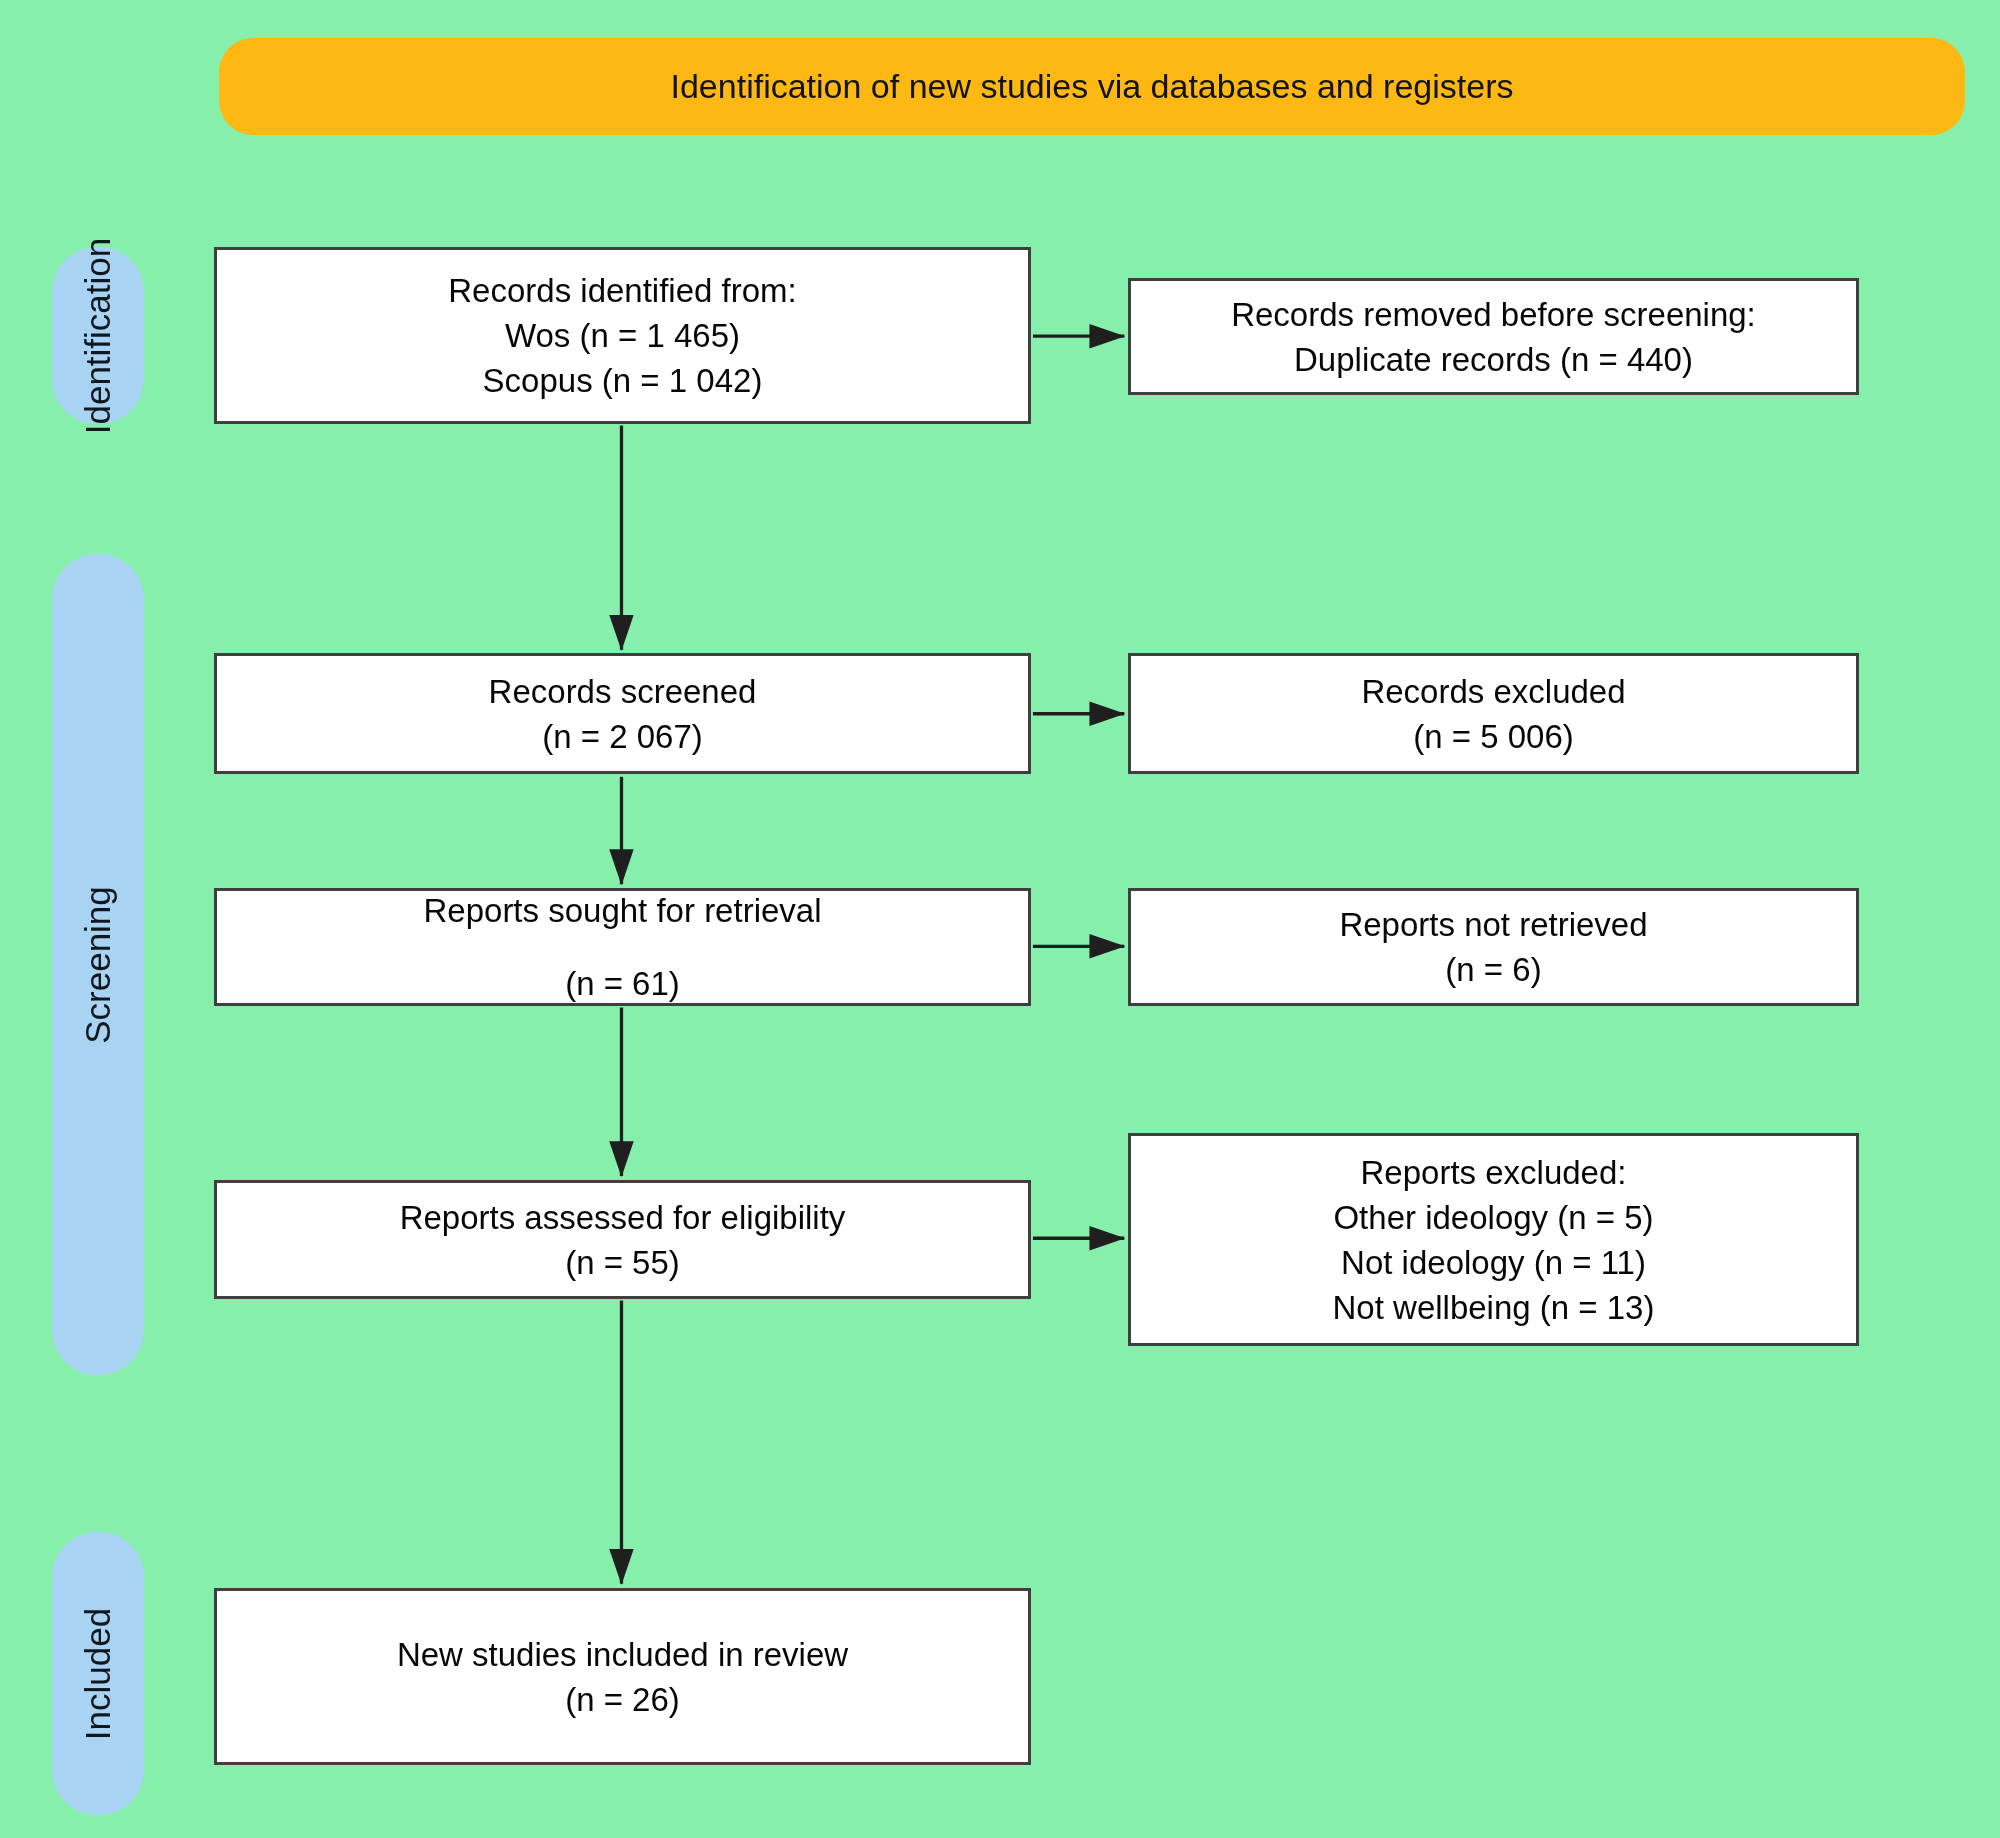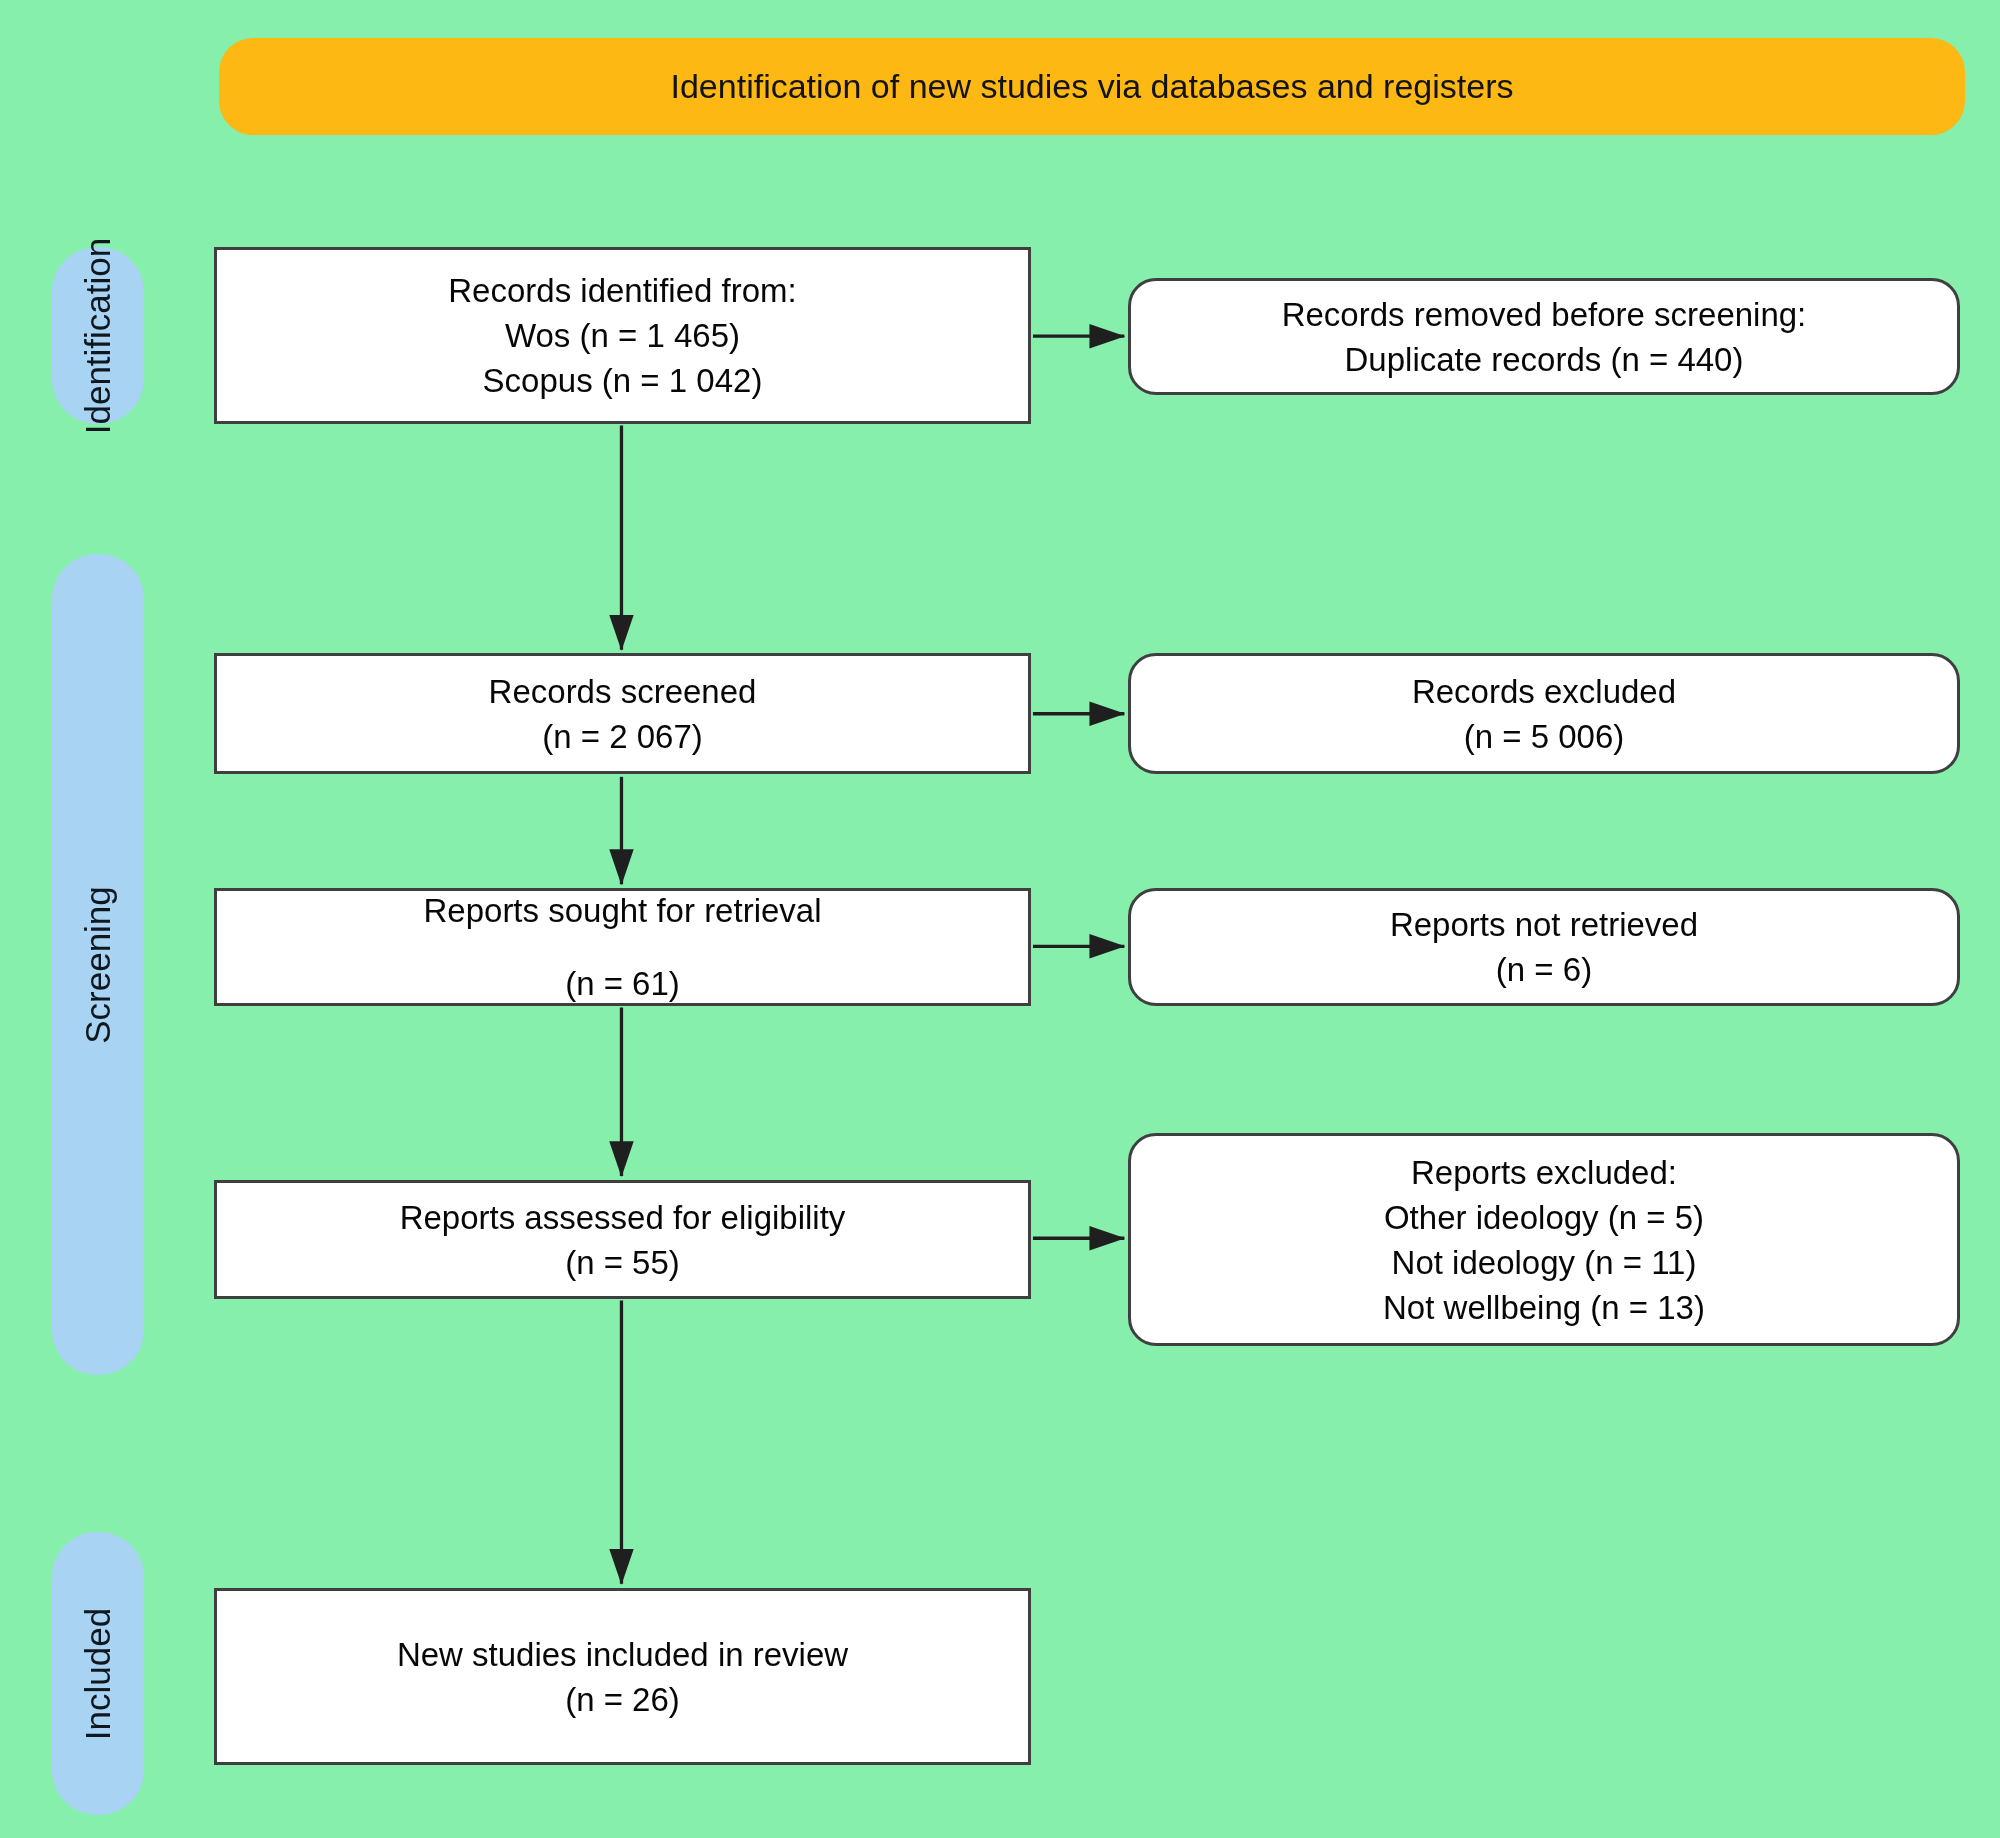--- a/index.html
+++ b/index.html
@@ -58,21 +58,21 @@
     display: flex;
     flex-direction: column;
     align-items: center;
     justify-content: center;
     text-align: center;
     font-size: 33px;
     line-height: 45px;
     color: #070707;
   }
   .col-left  { left: 214px;  width: 817px; }
-  .col-right { left: 1128px; width: 832px; border-radius: 28px; }
+  .col-right { left: 1128px; width: 731px; }
   .box-identified        { top: 247px;  height: 177px; }
   .box-removed           { top: 278px;  height: 117px; }
   .box-screened          { top: 653px;  height: 121px; }
   .box-excluded          { top: 653px;  height: 121px; }
   .box-sought            { top: 888px;  height: 118px; gap: 28px; }
   .box-not-retrieved     { top: 888px;  height: 118px; }
   .box-assessed          { top: 1180px; height: 119px; }
   .box-reports-excluded  { top: 1133px; height: 213px; }
   .box-included-review   { top: 1588px; height: 177px; }
   .arrows {

